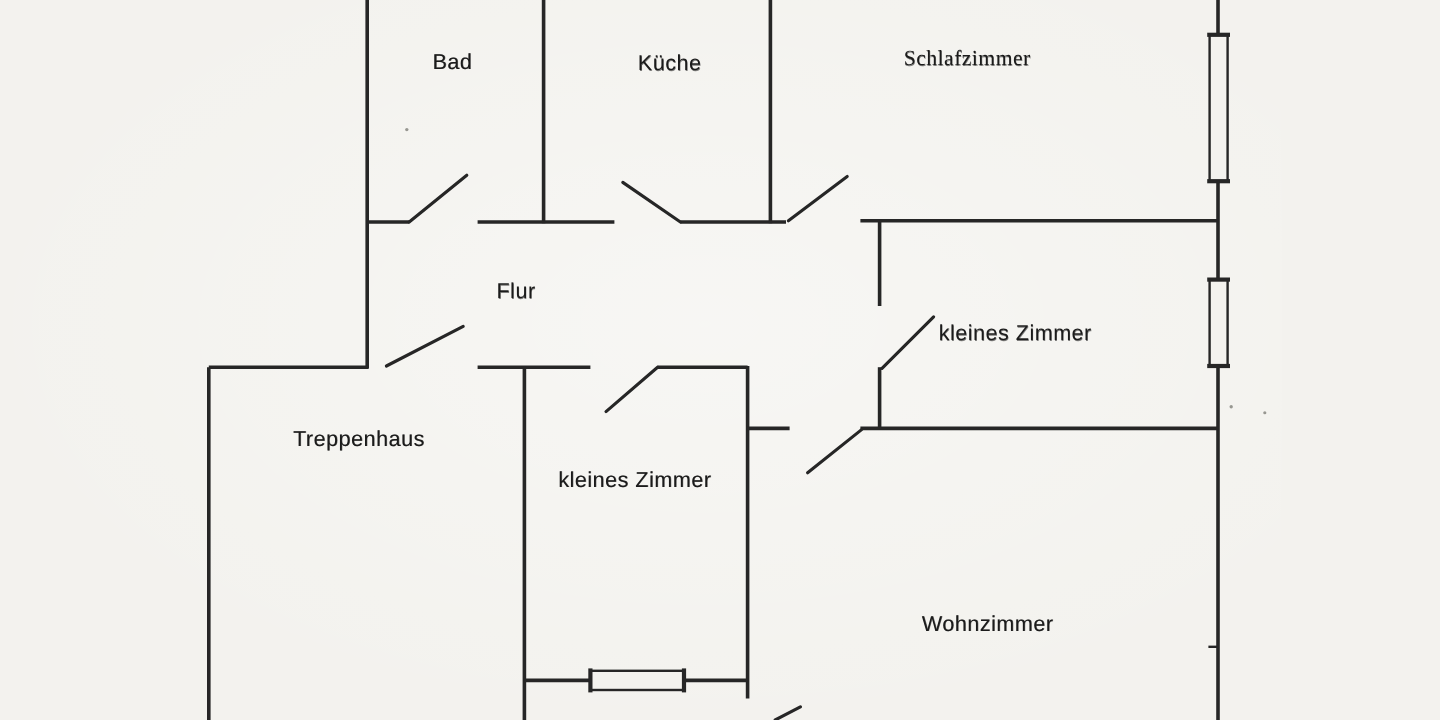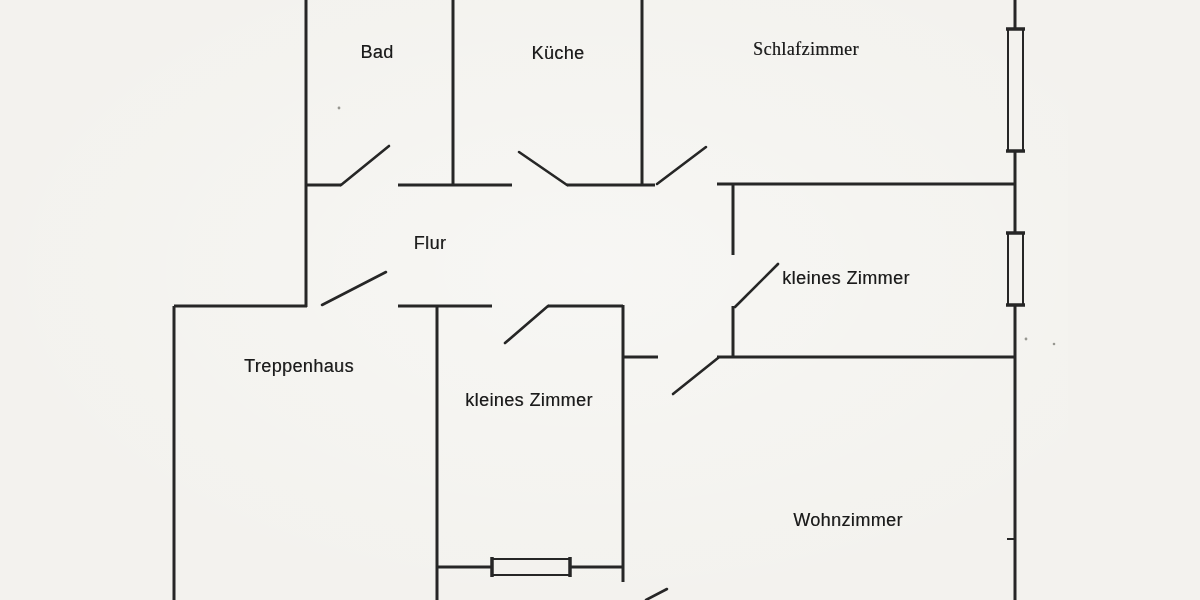--- a/index.html
+++ b/index.html
@@ -106,15 +106,15 @@
     </g>
   </svg>
 
   <div class="room-label" style="left:377px;  top:52px;">Bad</div>
   <div class="room-label" style="left:558px;  top:53px;">Küche</div>
   <div class="room-label" style="left:806px;  top:49px;font-family:Liberation Serif, serif;">Schlafzimmer</div>
   <div class="room-label" style="left:430px;  top:243px;">Flur</div>
   <div class="room-label" style="left:846px;  top:278px;">kleines Zimmer</div>
   <div class="room-label" style="left:299px;  top:366px;">Treppenhaus</div>
   <div class="room-label" style="left:529px;  top:400px;">kleines Zimmer</div>
-  <div class="room-label" style="left:848px;  top:520px;">Wohnzimmer</div>
+  <div class="room-label" style="left:823px;  top:520px;">Wohnzimmer</div>
 
 </div>
 
 </body></html>

